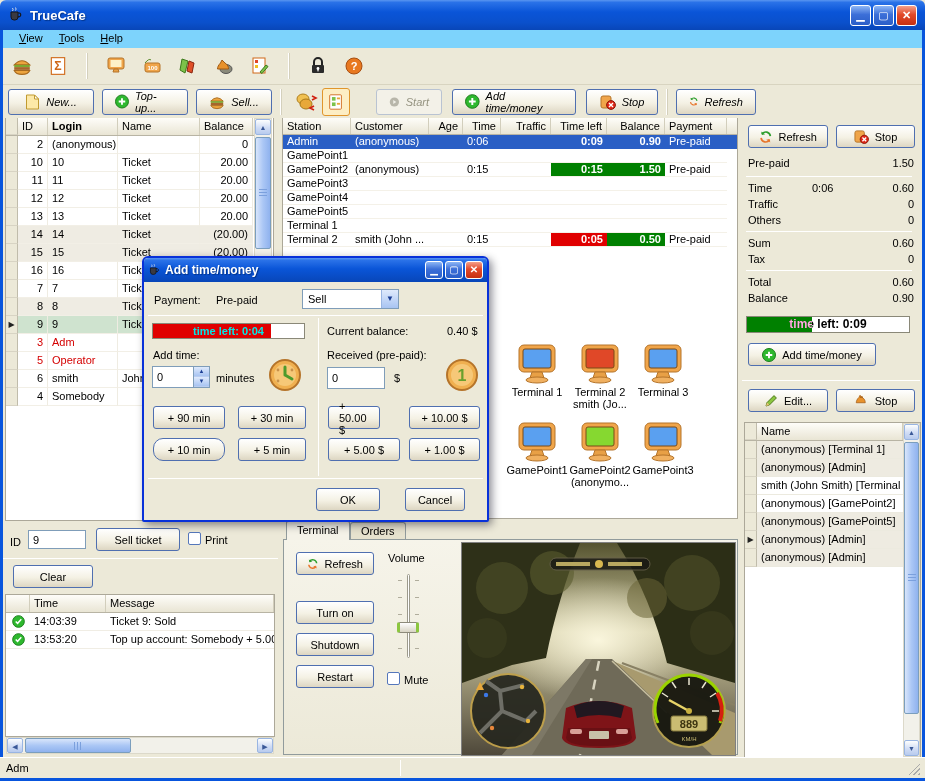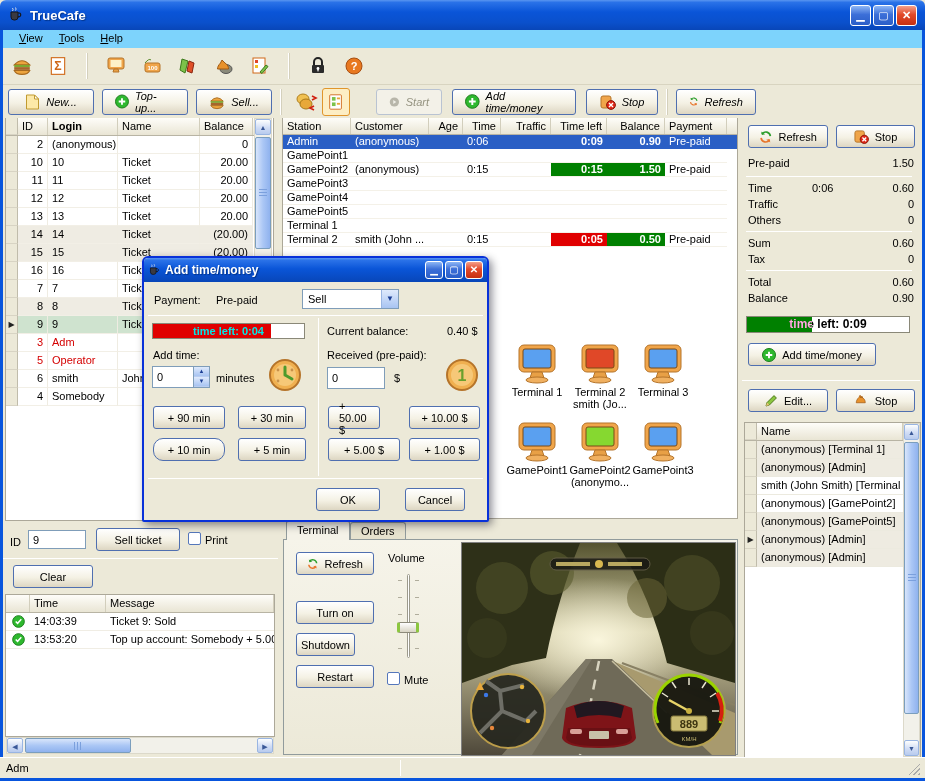--- a/index.html
+++ b/index.html
@@ -632,21 +632,21 @@
       <span class="tick" style="left:8px;top:59px;"></span>
       <span class="tick" style="left:8px;top:76px;"></span>
     <span class="tick" style="left:25px;top:8px;"></span>
       <span class="tick" style="left:25px;top:25px;"></span>
       <span class="tick" style="left:25px;top:42px;"></span>
       <span class="tick" style="left:25px;top:59px;"></span>
       <span class="tick" style="left:25px;top:76px;"></span>
     <span class="thumb"></span>
   </div>
   <span class="xbtn small btn-abs" style="left:296px;top:601px;width:78px;z-index:4;">Turn on</span>
-  <span class="xbtn small btn-abs" style="left:296px;top:633px;width:59px;z-index:4;">Shutdown</span>
+  <span class="xbtn small btn-abs" style="left:296px;top:633px;width:78px;z-index:4;">Shutdown</span>
   <span class="xbtn small btn-abs" style="left:296px;top:665px;width:78px;z-index:4;">Restart</span>
   <span class="checkbox" style="position:absolute;left:387px;top:672px;z-index:4;"></span>
   <span class="lbl-abs" style="left:404px;top:674px;z-index:4;">Mute</span>
 
   <div style="position:absolute;left:461px;top:542px;width:275px;height:214px;border:1px solid #808080;background:#000;z-index:4;">
     <svg width="273" height="212" viewBox="0 0 273 212">
       <defs>
         <linearGradient id="sky" x1="0" y1="0" x2="0" y2="1">
           <stop offset="0" stop-color="#55532f"></stop>
             <stop offset="0.42" stop-color="#cfc9a2"></stop>

